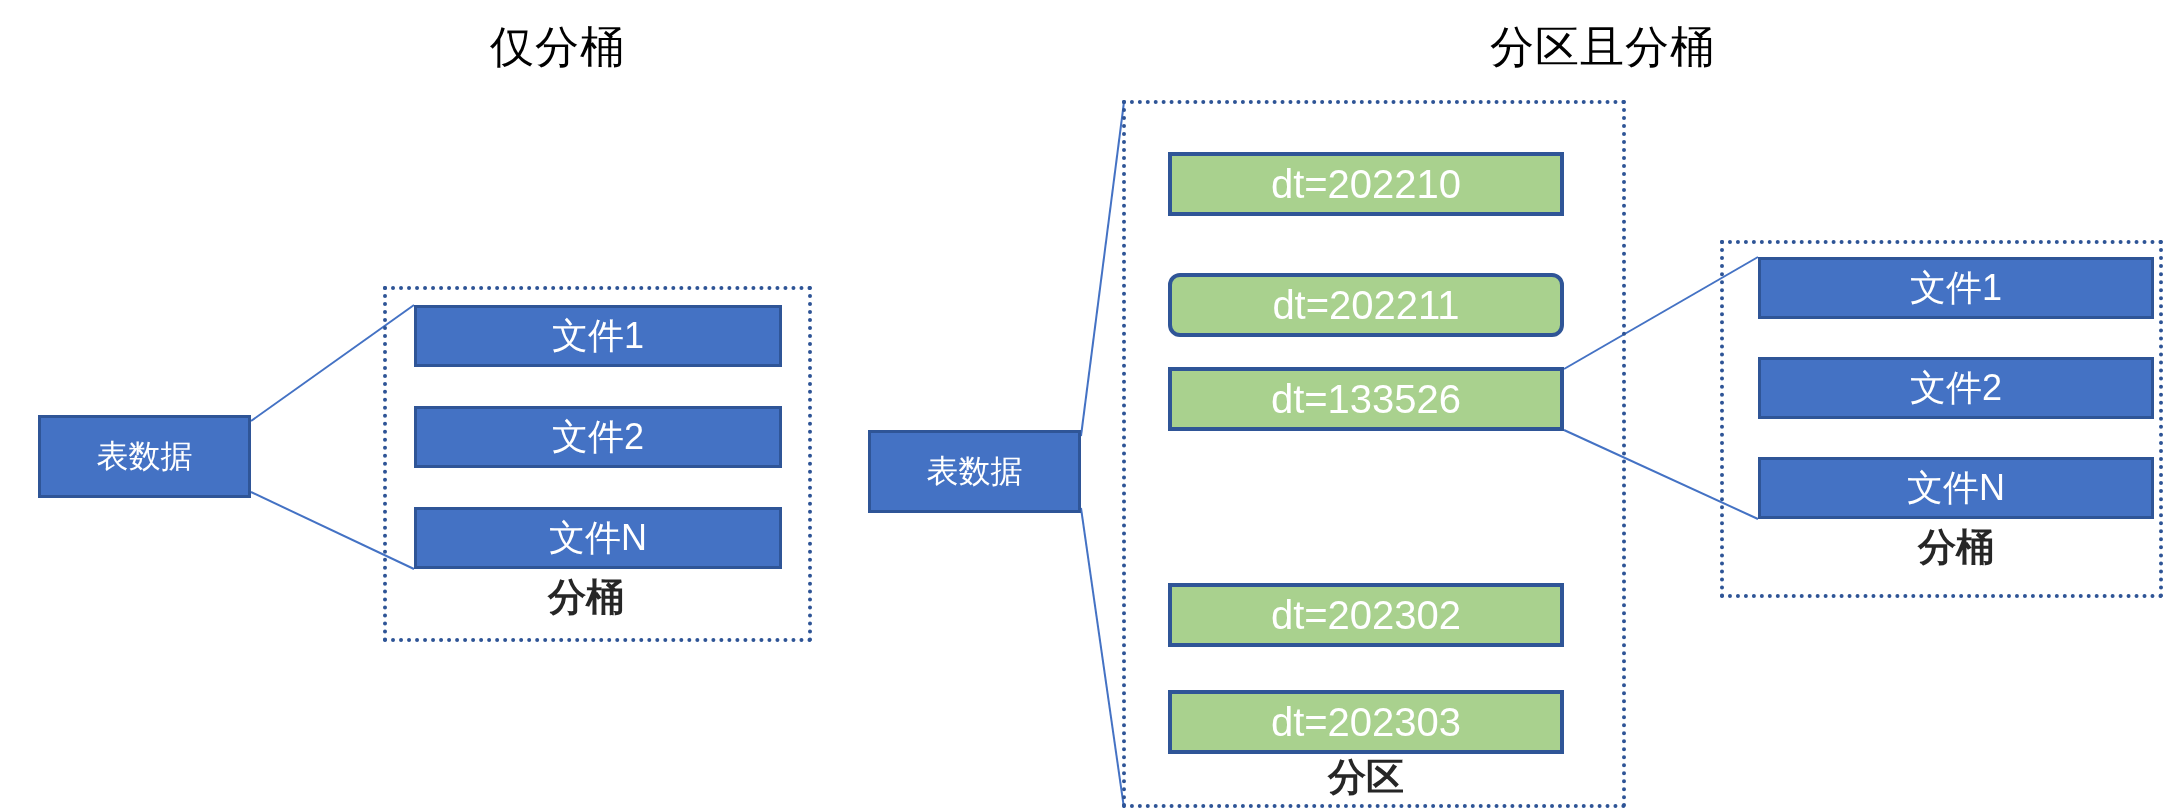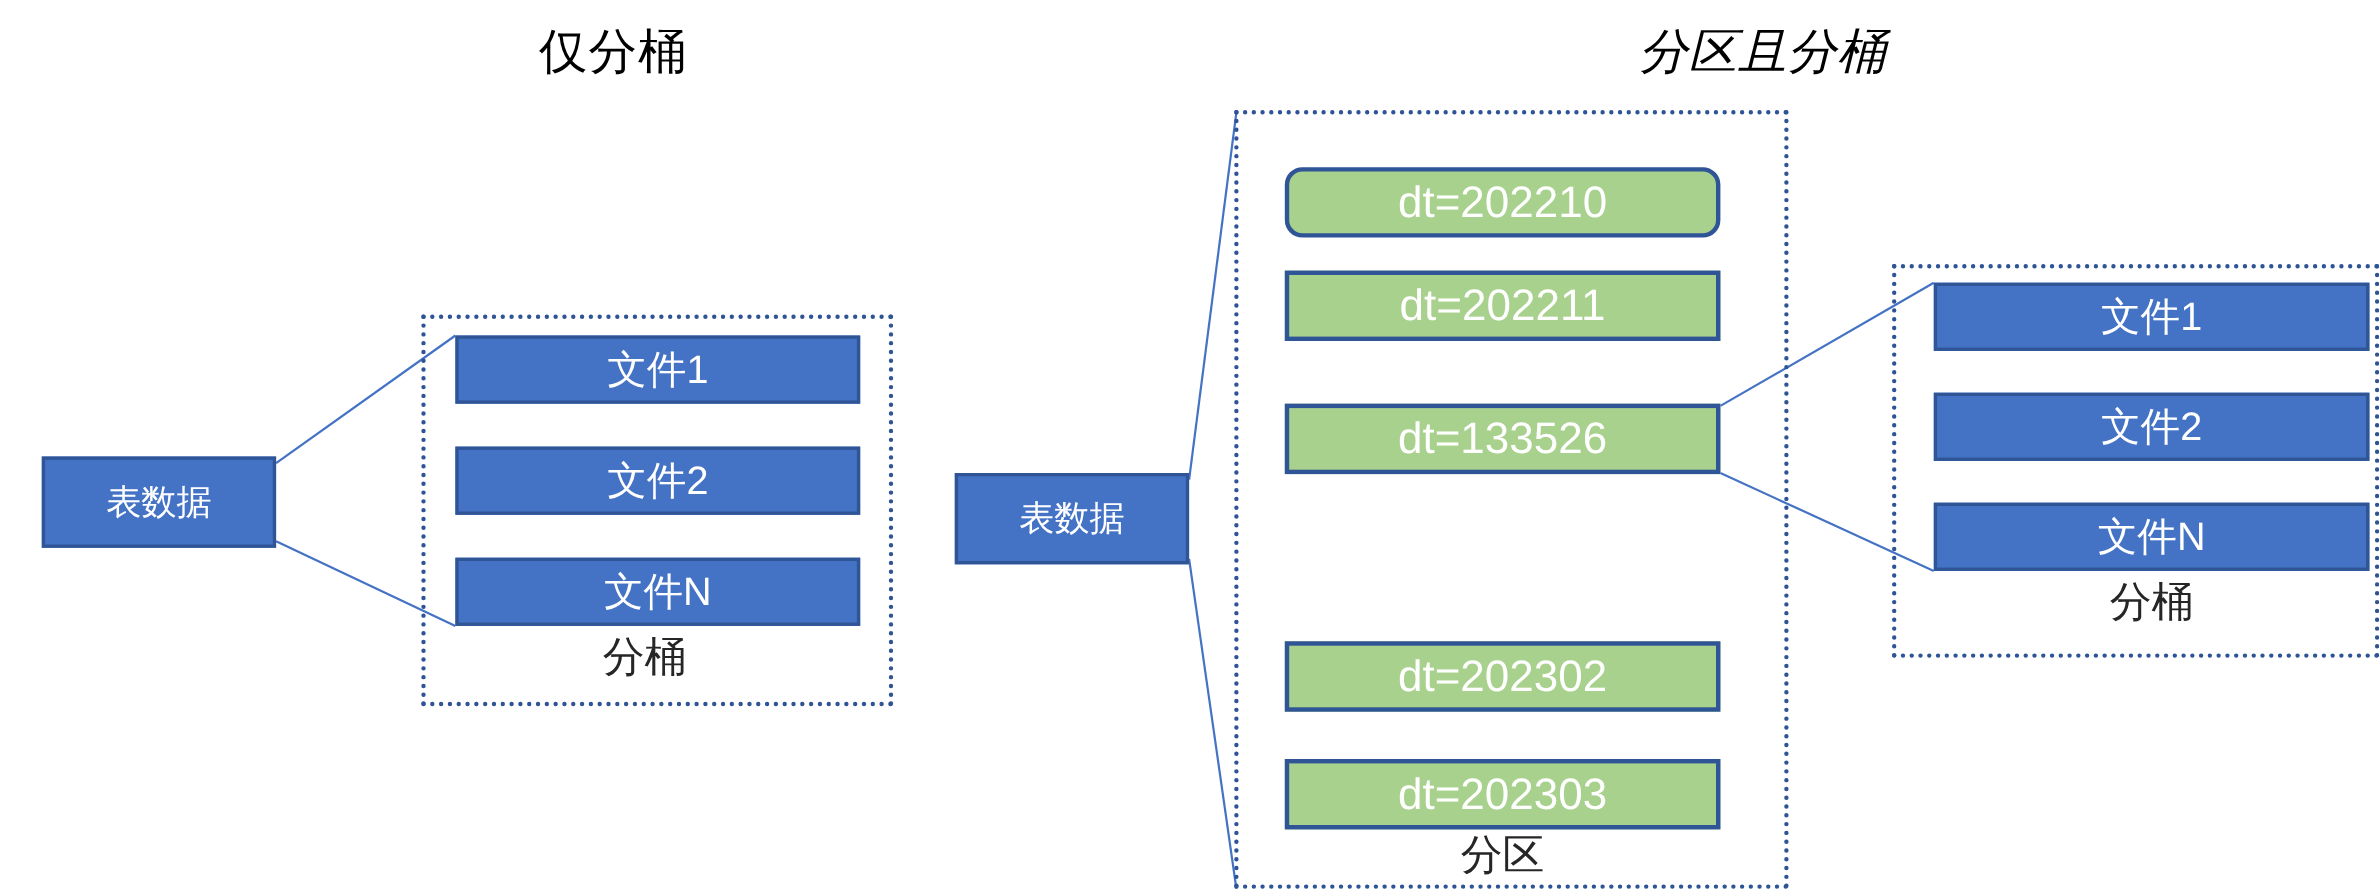--- a/index.html
+++ b/index.html
@@ -18,21 +18,21 @@
   
   .panel-title{
     position:absolute;
     font-size:44px;
     color:#000000;
     white-space:nowrap;
     font-family:"Liberation Serif","DejaVu Serif",serif;
     letter-spacing:1px;
   }
   #title-left{left:490px;top:18px;}
-  #title-right{left:1490px;top:18px;font-style:italic;}
+  #title-right{left:1490px;top:18px;}
 
   
   .node-table{
     position:absolute;
     background:#4472C4;
     border:3px solid #2F5597;
     color:#ffffff;
     font-size:32px;
     display:flex;align-items:center;justify-content:center;
     box-sizing:border-box;
@@ -79,34 +79,35 @@
     border:4px solid #2F5597;
     color:#ffffff;
     font-size:40px;
     display:flex;align-items:center;justify-content:center;
     box-sizing:border-box;
     white-space:nowrap;
     left:1168px;
     width:396px;
     height:64px;
   }
-  #part-0{top:152px;border-radius:16px;}
-  #part-1{top:246px;}
+  #part-0{top:152px;}
+  #part-1{top:273px;border-radius:12px;}
   #part-2{top:367px;}
   #part-3{top:475px;}
   #part-4{top:583px;}
   #part-5{top:690px;}
 
   
   .group-caption{
     position:absolute;
     font-size:38px;
     color:#262626;
     white-space:nowrap;
     font-family:"Liberation Serif","DejaVu Serif",serif;
+    font-weight:bold;
   }
   #caption-bucket-left{left:548px;top:572px;}
   #caption-partition{left:1328px;top:752px;}
   #caption-bucket-right{left:1918px;top:522px;}
 </style>
 </head>
 <body>
 
 <div class="stage">
 

